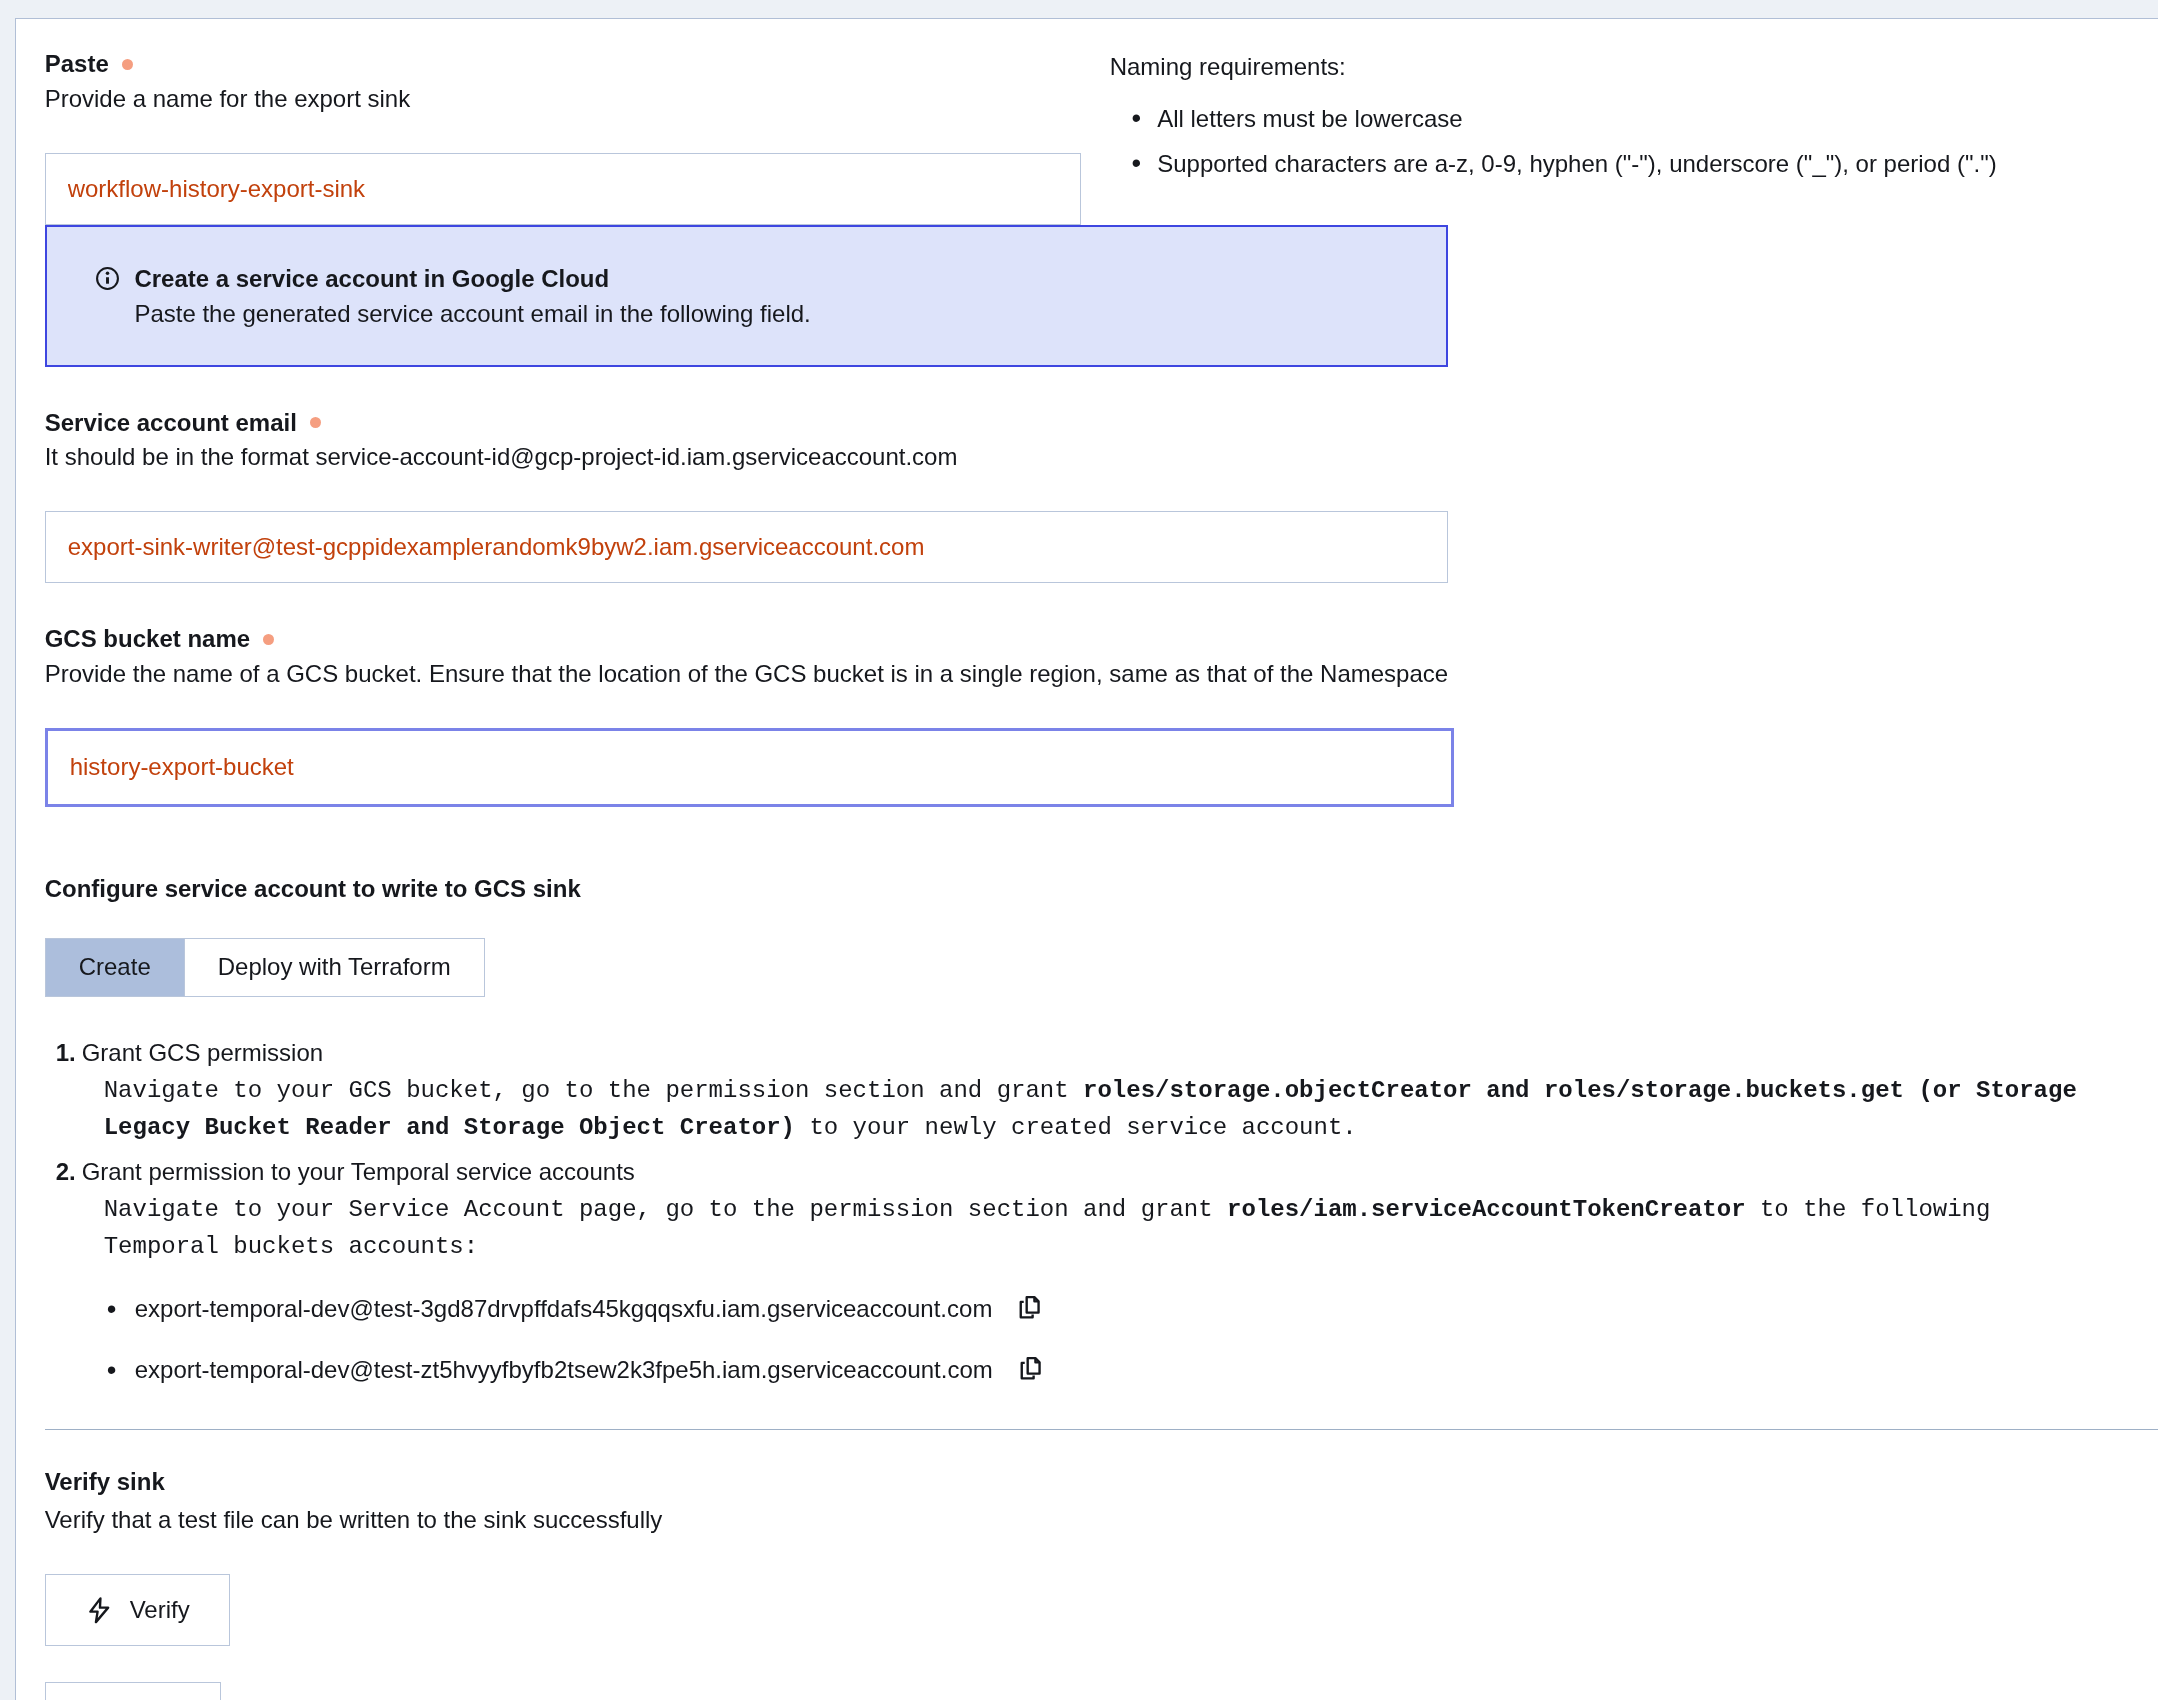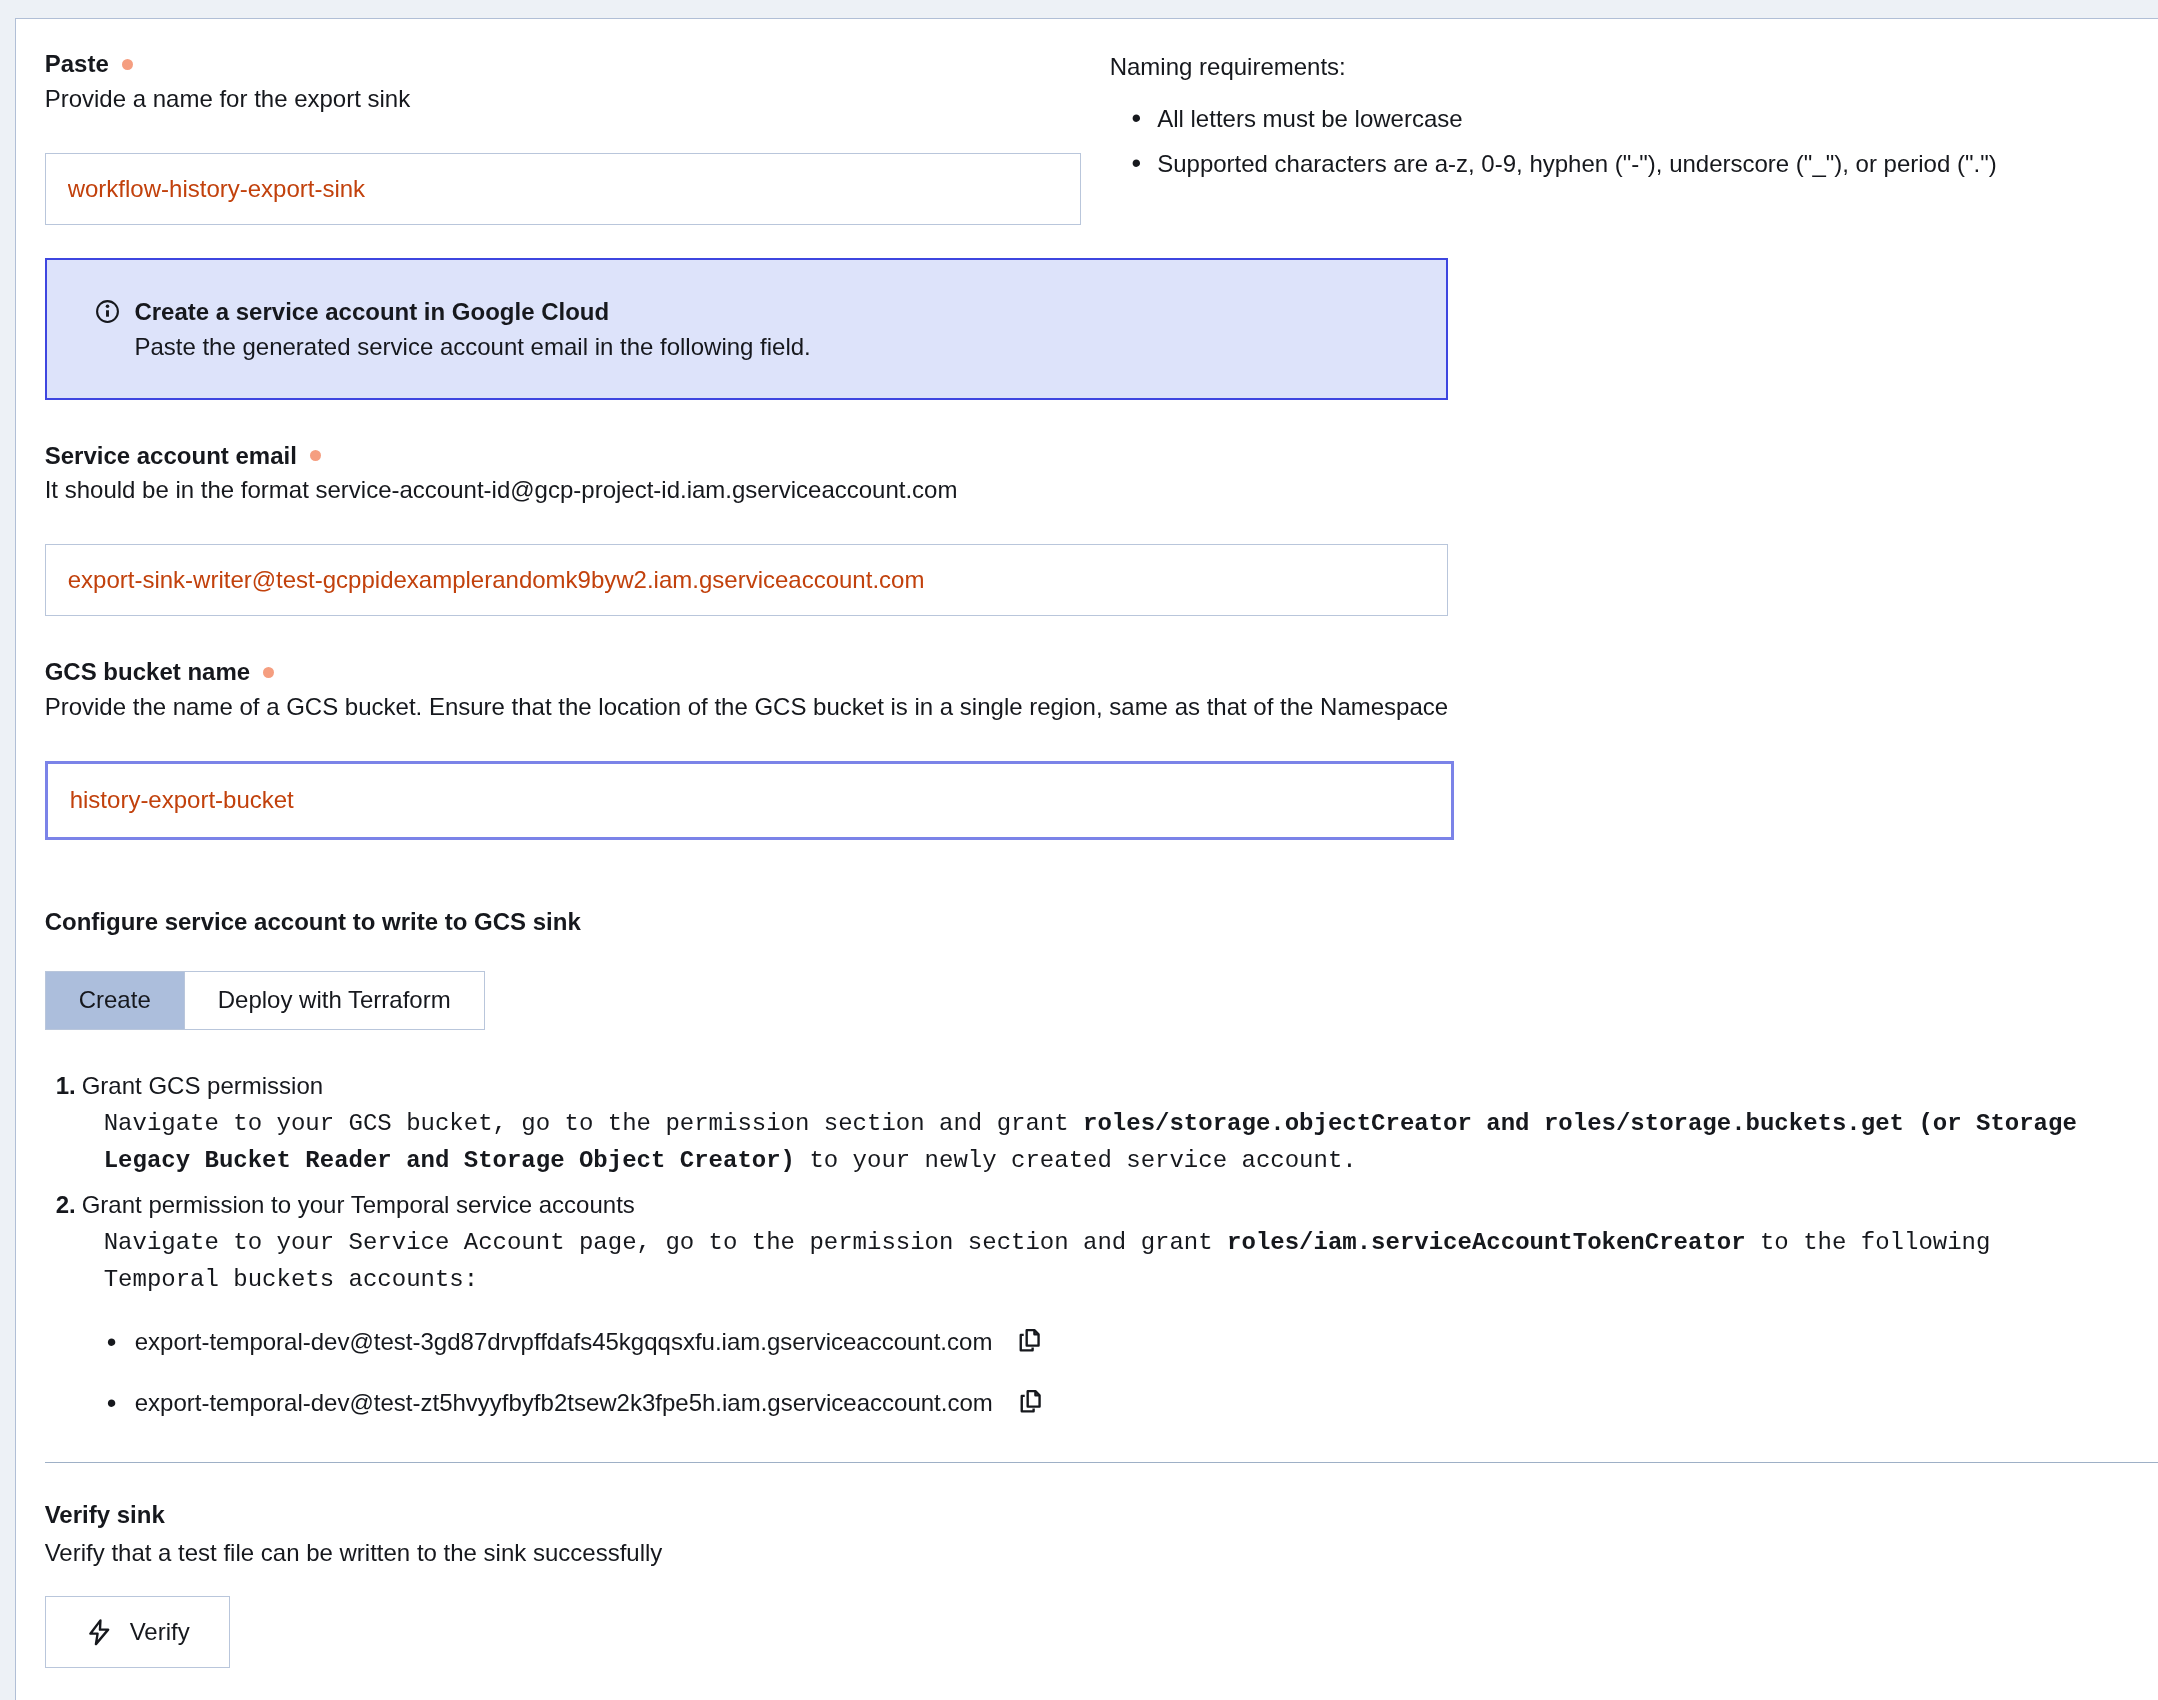--- a/index.html
+++ b/index.html
@@ -61,21 +61,20 @@
     position: relative; padding-left: 27.5px;
     margin-bottom: 15.6px; line-height: 29px;
   }
   .req-list li::before {
     content: "\2022";
     position: absolute; left: 1.8px; top: -0.9px;
     font-size: 27.5px;
   }
 
   .info-box {
-    margin-top: 33px;
     width: 1403px;
     background: #DDE3FA;
     border: 2.8px solid #3E46E0;
     padding: 36px 37px 36px 48px;
   }
   .info-box .ib-row { display: flex; align-items: flex-start; gap: 14.7px; }
   .info-icon { flex: 0 0 auto; margin-top: 2.8px; color: #16181D; }
   .ib-title { font-weight: bold; line-height: 31px; }
   .ib-desc { line-height: 31px; margin-top: 3.7px; }
 
@@ -143,21 +142,21 @@
     font-family: "Liberation Sans", sans-serif;
     font-size: 24px;
     color: #16181D;
     background: #fff;
     border: 1.8px solid #B9C6DB;
     height: 72px;
     display: inline-flex; align-items: center; justify-content: center;
     gap: 16.5px;
     cursor: pointer;
   }
-  .btn-verify { margin-top: 28px; padding: 12px 39px; }
+  .btn-verify { margin-top: 39px; padding: 12px 39px; }
   .actions-row {
     margin-top: 36px;
     display: flex; align-items: center; gap: 61px;
   }
   .btn-create { width: 176px; }
 </style>
 </head>
 <body>
 
 <div class="card">

